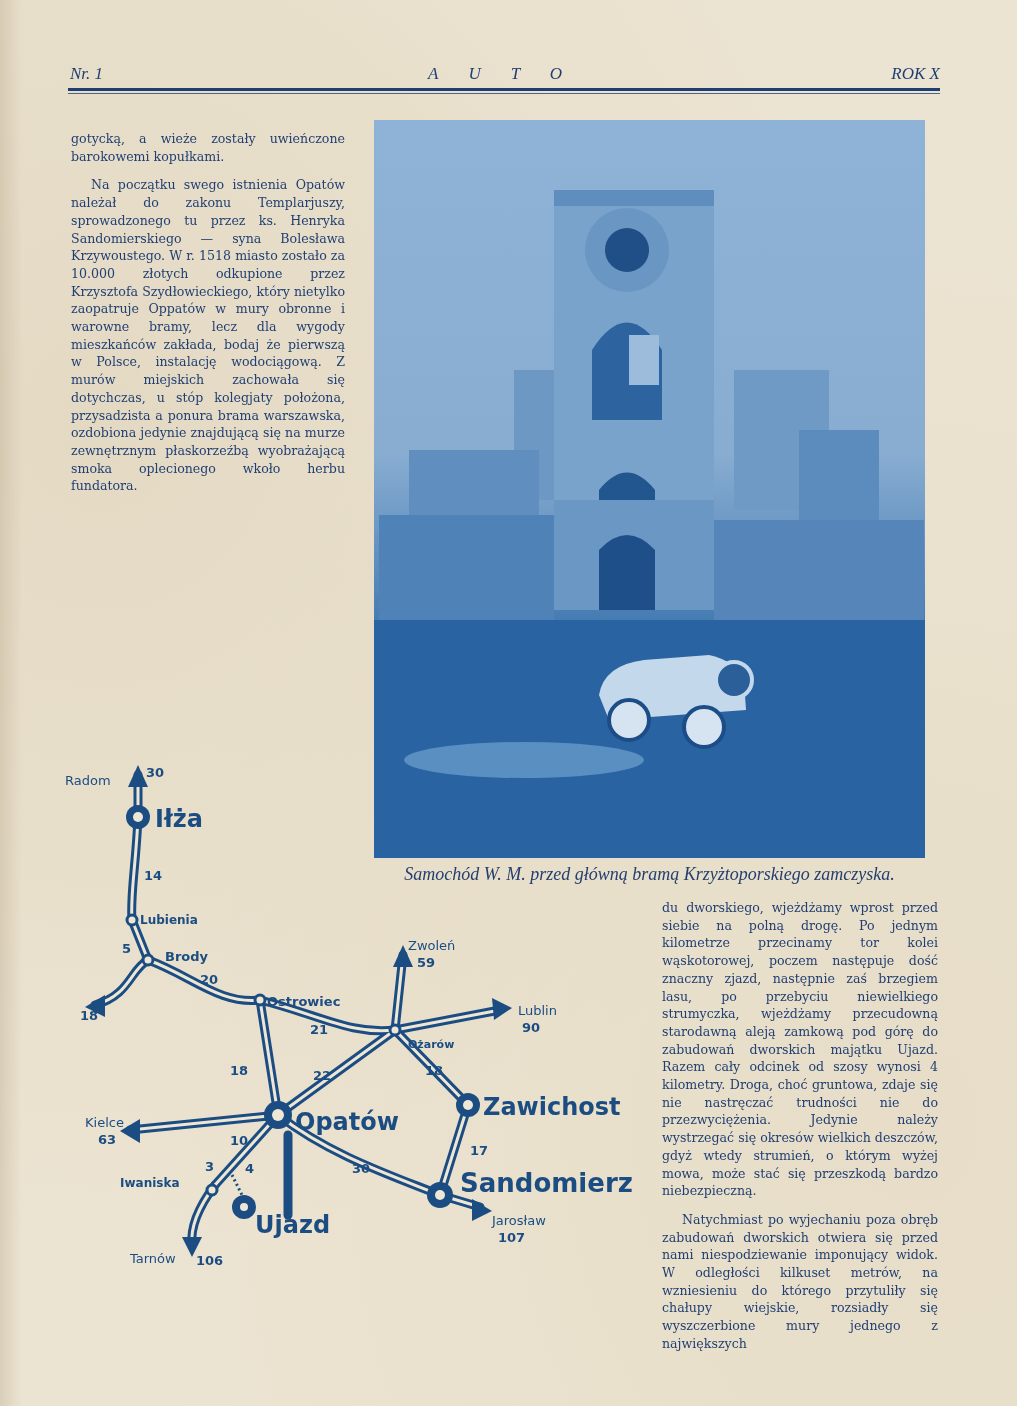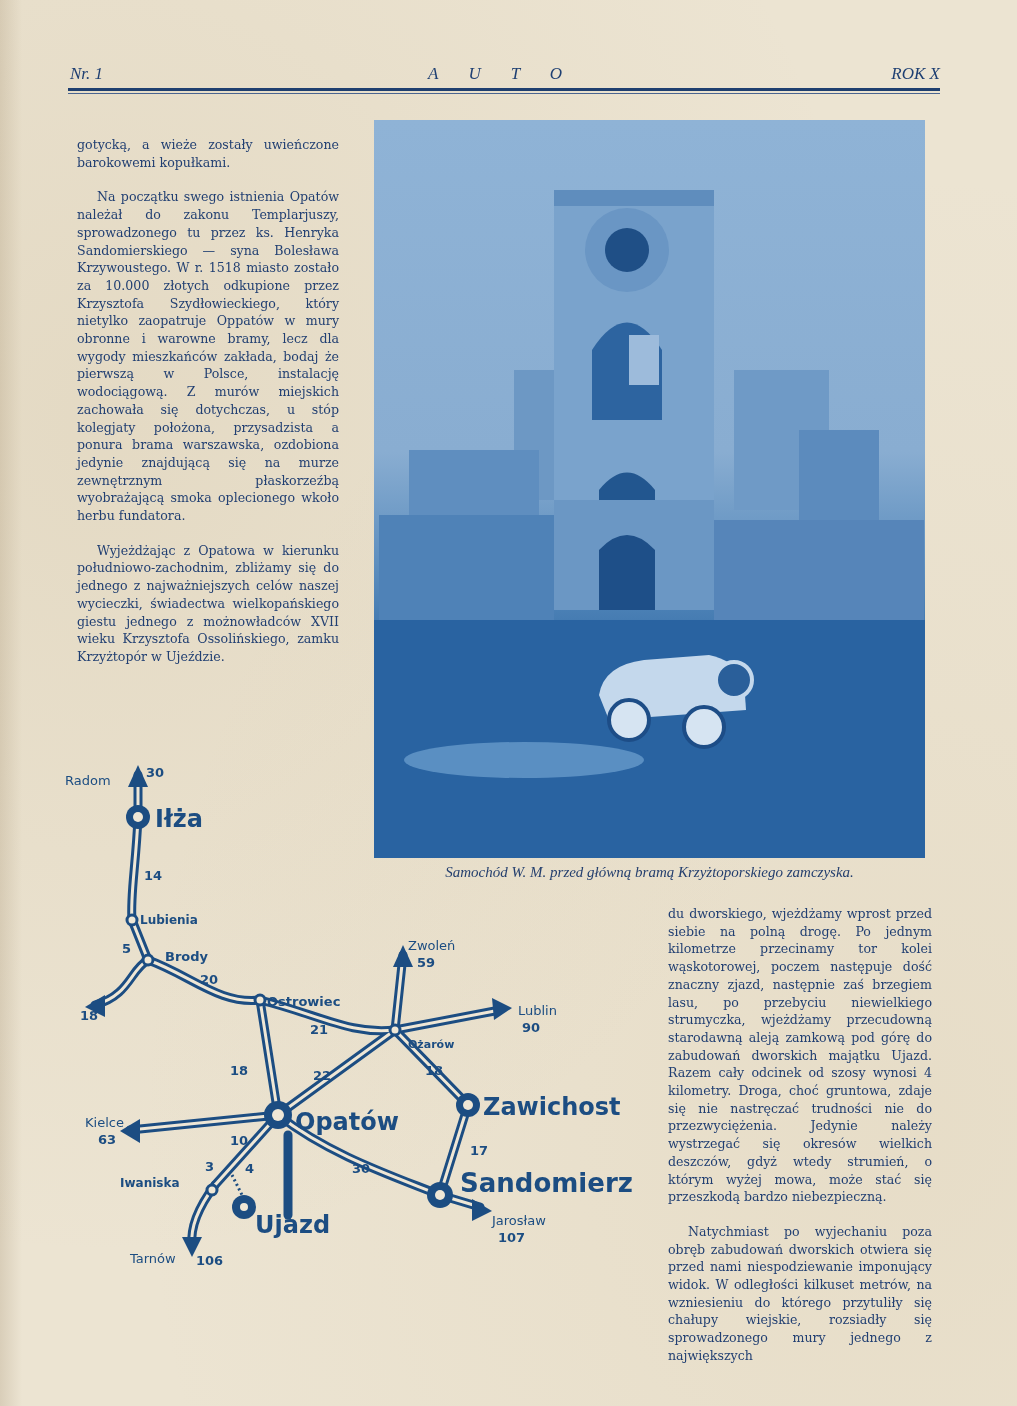--- a/index.html
+++ b/index.html
@@ -10,47 +10,46 @@
     radial-gradient(ellipse at 90% 80%, rgba(200,180,140,0.15), transparent 60%),
     linear-gradient(90deg, rgba(160,140,110,0.25) 0px, rgba(0,0,0,0) 22px);}
   .header{position:absolute;left:60px;top:62px;width:872px;height:30px;margin-left:8px;}
   .hdr{position:absolute;top:2px;font-family:"Liberation Serif","DejaVu Serif",serif;font-style:italic;font-size:17px;color:#1e3f72;}
   .hdr-left{left:2px;}
   .hdr-center{left:360px;letter-spacing:30px;}
   .hdr-right{right:0;}
   .rule1{position:absolute;left:0;top:26px;width:872px;height:3px;background:#1f3f6f;}
   .rule2{position:absolute;left:0;top:31px;width:872px;height:1px;background:#4a6590;}
   .col{position:absolute;font-size:12.6px;line-height:17.7px;text-align:justify;font-family:"DejaVu Serif",serif;color:#213f72;}
-  .col p{margin:17px;}
+  .col p{margin:11px;}
   .col .ind{text-indent:20px;}
   .col-left{left:60px;top:119px;width:296px;}
   .col-right{left:651px;top:888px;width:298px;}
   .photo{position:absolute;left:374px;top:120px;width:551px;height:738px;overflow:hidden;
     background:linear-gradient(180deg,#8fb3d6 0%,#89add1 45%,#5e8fbf 60%,#2f6aa6 75%,#2a64a2 100%);}
   .caption{position:absolute;left:374px;top:864px;width:551px;text-align:center;font-style:italic;
-    font-family:"Liberation Serif",serif;font-size:15px;color:#243f6e;}
+    font-family:"Liberation Serif",serif;font-size:18px;color:#243f6e;}
   .map{position:absolute;left:60px;top:755px;width:580px;height:520px;}
   .map text{fill:#1c4d82;}
 </style>
 </head>
 <body>
 <div class="page-tex"></div>
 
 <div class="header">
   <span class="hdr hdr-left">Nr. 1</span>
   <span class="hdr hdr-center">AUTO</span>
   <span class="hdr hdr-right">ROK X</span>
   <div class="rule1"></div>
   <div class="rule2"></div>
 </div>
 
 <div class="col col-left">
   <p>gotycką, a wieże zostały uwieńczone barokowemi kopułkami.</p>
   <p class="ind">Na początku swego istnienia Opatów należał do zakonu Templarjuszy, sprowadzonego tu przez ks. Henryka Sandomierskiego — syna Bolesława Krzywoustego. W r. 1518 miasto zostało za 10.000 złotych odkupione przez Krzysztofa Szydłowieckiego, który nietylko zaopatruje Oppatów w mury obronne i warowne bramy, lecz dla wygody mieszkańców zakłada, bodaj że pierwszą w Polsce, instalację wodociągową. Z murów miejskich zachowała się dotychczas, u stóp kolegjaty położona, przysadzista a ponura brama warszawska, ozdobiona jedynie znajdującą się na murze zewnętrznym płaskorzeźbą wyobrażającą smoka oplecionego wkoło herbu fundatora.</p>
-  <p class="ind">Wyjeżdżając z Opatowa w kierunku południowo-zachodnim, zbliżamy się do jednego z najważniejszych celów naszej wycieczki, świadectwa wielkopańskiego giestu jednego z możnowładców XVII wieku Krzysztofa Ossolińskiego, zamku Krzyżtopór w Ujeździe.</p>
 </div>
 
 <div class="photo">
   <svg width="551" height="738" viewBox="0 0 551 738">
 
     <rect x="140" y="250" width="40" height="130" fill="#6d98c4"></rect>
     <rect x="360" y="250" width="95" height="140" fill="#6f9ac6"></rect>
     <rect x="425" y="310" width="80" height="100" fill="#5c8bbd"></rect>
     <rect x="35" y="330" width="130" height="80" fill="#5f8ebf"></rect>
 
@@ -76,21 +75,21 @@
       <circle cx="255" cy="600" r="20" fill="#d6e4f2" stroke="#1d4d87" stroke-width="4"></circle>
       <circle cx="330" cy="607" r="20" fill="#d6e4f2" stroke="#1d4d87" stroke-width="4"></circle>
       <circle cx="360" cy="560" r="18" fill="#2a5f9a" stroke="#c4d8ec" stroke-width="4"></circle>
     </g>
   </svg>
 </div>
 <div class="caption">Samochód W. M. przed główną bramą Krzyżtoporskiego zamczyska.</div>
 
 <div class="col col-right">
   <p>du dworskiego, wjeżdżamy wprost przed siebie na polną drogę. Po jednym kilometrze przecinamy tor kolei wąskotorowej, poczem następuje dość znaczny zjazd, następnie zaś brzegiem lasu, po przebyciu niewielkiego strumyczka, wjeżdżamy przecudowną starodawną aleją zamkową pod górę do zabudowań dworskich majątku Ujazd. Razem cały odcinek od szosy wynosi 4 kilometry. Droga, choć gruntowa, zdaje się nie nastręczać trudności nie do przezwyciężenia. Jedynie należy wystrzegać się okresów wielkich deszczów, gdyż wtedy strumień, o którym wyżej mowa, może stać się przeszkodą bardzo niebezpieczną.</p>
-  <p class="ind">Natychmiast po wyjechaniu poza obręb zabudowań dworskich otwiera się przed nami niespodziewanie imponujący widok. W odległości kilkuset metrów, na wzniesieniu do którego przytuliły się chałupy wiejskie, rozsiadły się sprowadzonego mury jednego z największych</p>
+  <p class="ind">Natychmiast po wyjechaniu poza obręb zabudowań dworskich otwiera się przed nami niespodziewanie imponujący widok. W odległości kilkuset metrów, na wzniesieniu do którego przytuliły się chałupy wiejskie, rozsiadły się wyszczerbione mury jednego z największych</p>
 </div>
 
 <div class="map">
   <svg width="580" height="520" viewBox="0 0 580 520" font-family="DejaVu Sans, sans-serif">
     <g fill="none" stroke="#1c4d82" stroke-width="9" stroke-linecap="round" stroke-linejoin="round">
       <path d="M78 20 L78 62"></path>
       <path d="M78 62 C76 110 70 140 72 165"></path>
       <path d="M72 165 L88 205"></path>
       <path d="M88 205 C70 215 70 240 35 250"></path>
       <path d="M88 205 C130 220 160 250 200 245"></path>

